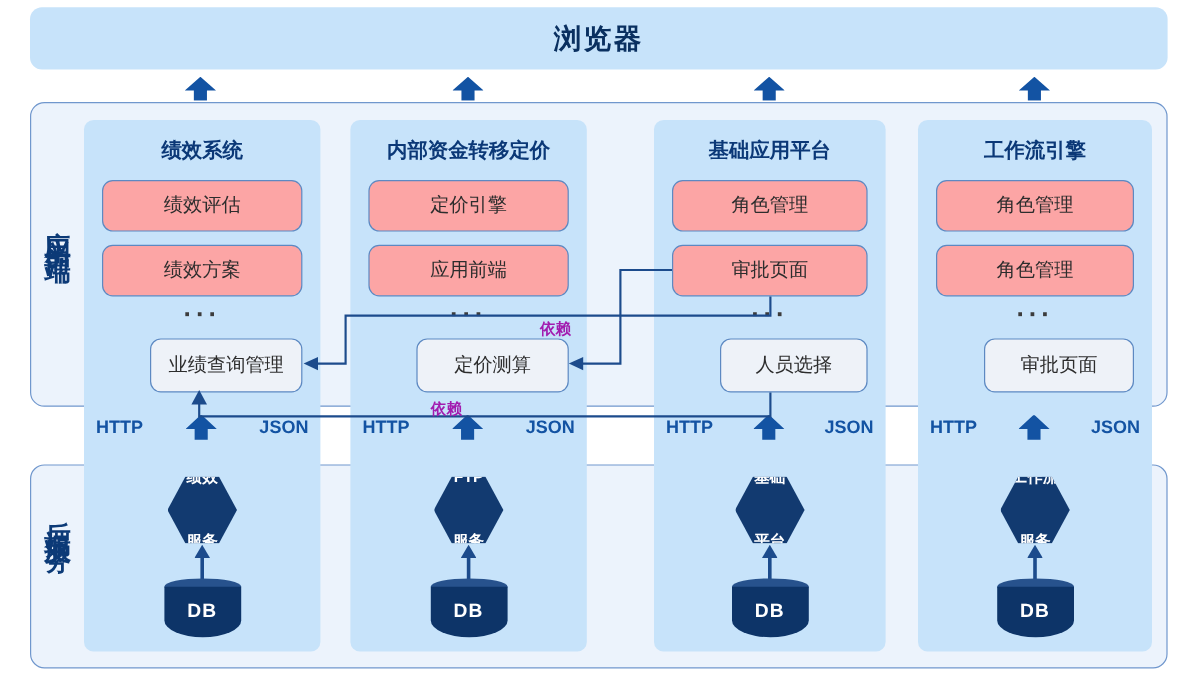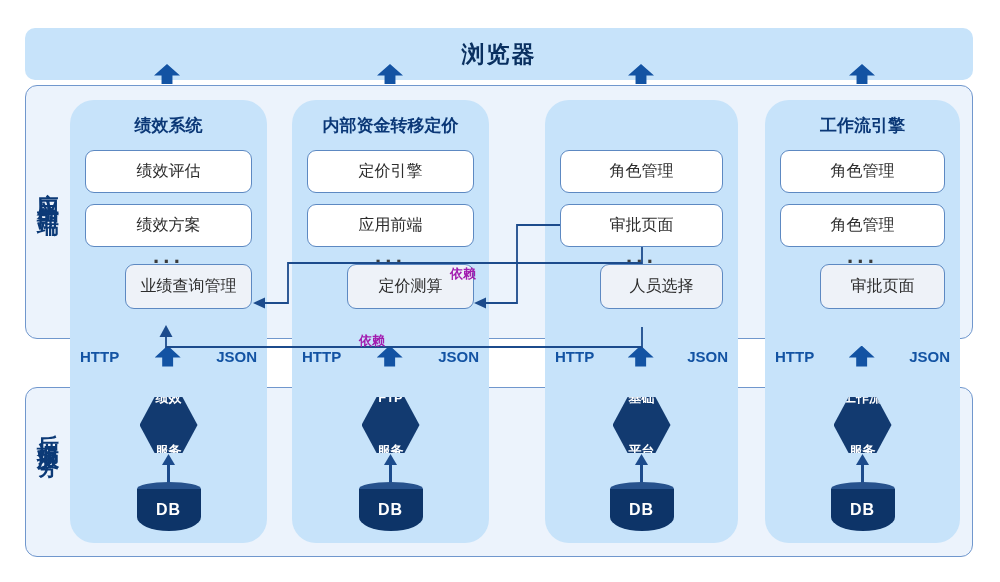--- a/index.html
+++ b/index.html
@@ -1,52 +1,52 @@
 <!DOCTYPE html>
 <html><head>
 <meta charset="utf-8">
 <style>
   html,body{margin:0;padding:0;background:#fff;}
   .stage{position:relative;width:1000px;height:582px;background:#ffffff;overflow:hidden;
          font-family:"Liberation Sans","DejaVu Sans",sans-serif;}
 
   
-  .browser-bar{position:absolute;left:25px;top:28px;width:948px;height:52px;background:#c7e3fa;
+  .browser-bar{position:absolute;left:25px;top:6px;width:948px;height:52px;background:#c7e3fa;
                border-radius:10px;display:flex;align-items:center;justify-content:center;z-index:1;}
   .browser-title{font-size:23px;font-weight:700;color:#0a3060;letter-spacing:2px;}
 
   
   .panel{position:absolute;left:25px;width:946px;background:#ecf3fc;border:1.5px solid #7097cd;
          border-radius:12px;z-index:1;}
   .panel-frontend{top:85px;height:252px;}
   .panel-backend{top:387px;height:168px;}
 
   
   .vlabel{position:absolute;left:35px;width:28px;writing-mode:vertical-rl;text-orientation:upright;
           font-size:22px;font-weight:700;color:#0c3a77;letter-spacing:7px;z-index:4;}
   .vlabel-frontend{top:175px;}
   .vlabel-backend{top:417px;}
 
   
-  .strip{position:absolute;top:100px;height:443px;background:#c7e3fa;border-radius:24px;z-index:2;}
+  .strip{position:absolute;top:100px;height:443px;background:#c7e3fa;border-radius:8px;z-index:2;}
   .strip.c1{left:70px;width:197px;}
   .strip.c2{left:292px;width:197px;}
   .strip.c3{left:545px;width:193px;}
   .strip.c4{left:765px;width:195px;}
 
   .col-title{position:absolute;top:6px;left:0;right:0;height:38px;display:flex;align-items:center;
              justify-content:center;font-size:17px;font-weight:700;color:#0b3877;}
-  .mod{position:absolute;left:15px;right:15px;height:43px;background:#ffffff;border:1.3px solid #5d89c2;
+  .mod{position:absolute;left:15px;right:15px;height:43px;background:#fca5a5;border:1.3px solid #5d89c2;
        border-radius:9px;display:flex;align-items:center;justify-content:center;font-size:16px;
        font-weight:500;color:#2d2d2d;box-sizing:border-box;}
   .mod.m1{top:50px;}
   .mod.m2{top:104px;}
   .dots{position:absolute;top:146px;left:0;right:0;height:32px;display:flex;align-items:center;
         justify-content:center;font-size:22px;font-weight:700;color:#3c3c3c;letter-spacing:3px;}
-  .mod.feature{top:164px;height:45px;background:#eef2f8;margin-left:40px;}
+  .mod.feature{top:182px;height:45px;background:#eef2f8;margin-left:40px;}
 
   .httprow{position:absolute;top:243px;left:0;right:0;height:26px;display:flex;align-items:center;
            justify-content:space-between;padding:0 10px;font-size:15px;font-weight:700;color:#1353a3;}
   .arrow-up{width:26px;height:21px;background:#1353a3;
             clip-path:polygon(50% 0,100% 57%,71% 57%,71% 100%,29% 100%,29% 57%,0 57%);}
 
   
   .browser-arrow{position:absolute;top:64px;width:26px;height:20px;background:#1353a3;z-index:3;
                  clip-path:polygon(50% 0,100% 57%,71% 57%,71% 100%,29% 100%,29% 57%,0 57%);}
 
@@ -130,20 +130,21 @@
     </div>
     <div class="db-head"></div>
     <div class="db-stem"></div>
     <div class="db-top"></div>
     <div class="db-body">
       <span>DB</span>
     </div>
   </div>
 
   <div class="strip c3">
+    <div class="col-title">基础应用平台</div>
     <div class="mod m1">角色管理</div>
     <div class="mod m2">审批页面</div>
     <div class="dots">···</div>
     <div class="mod feature">人员选择</div>
     <div class="httprow">
       <span>HTTP</span>
       <span class="arrow-up"></span>
       <span>JSON</span>
     </div>
     <div class="hex">

